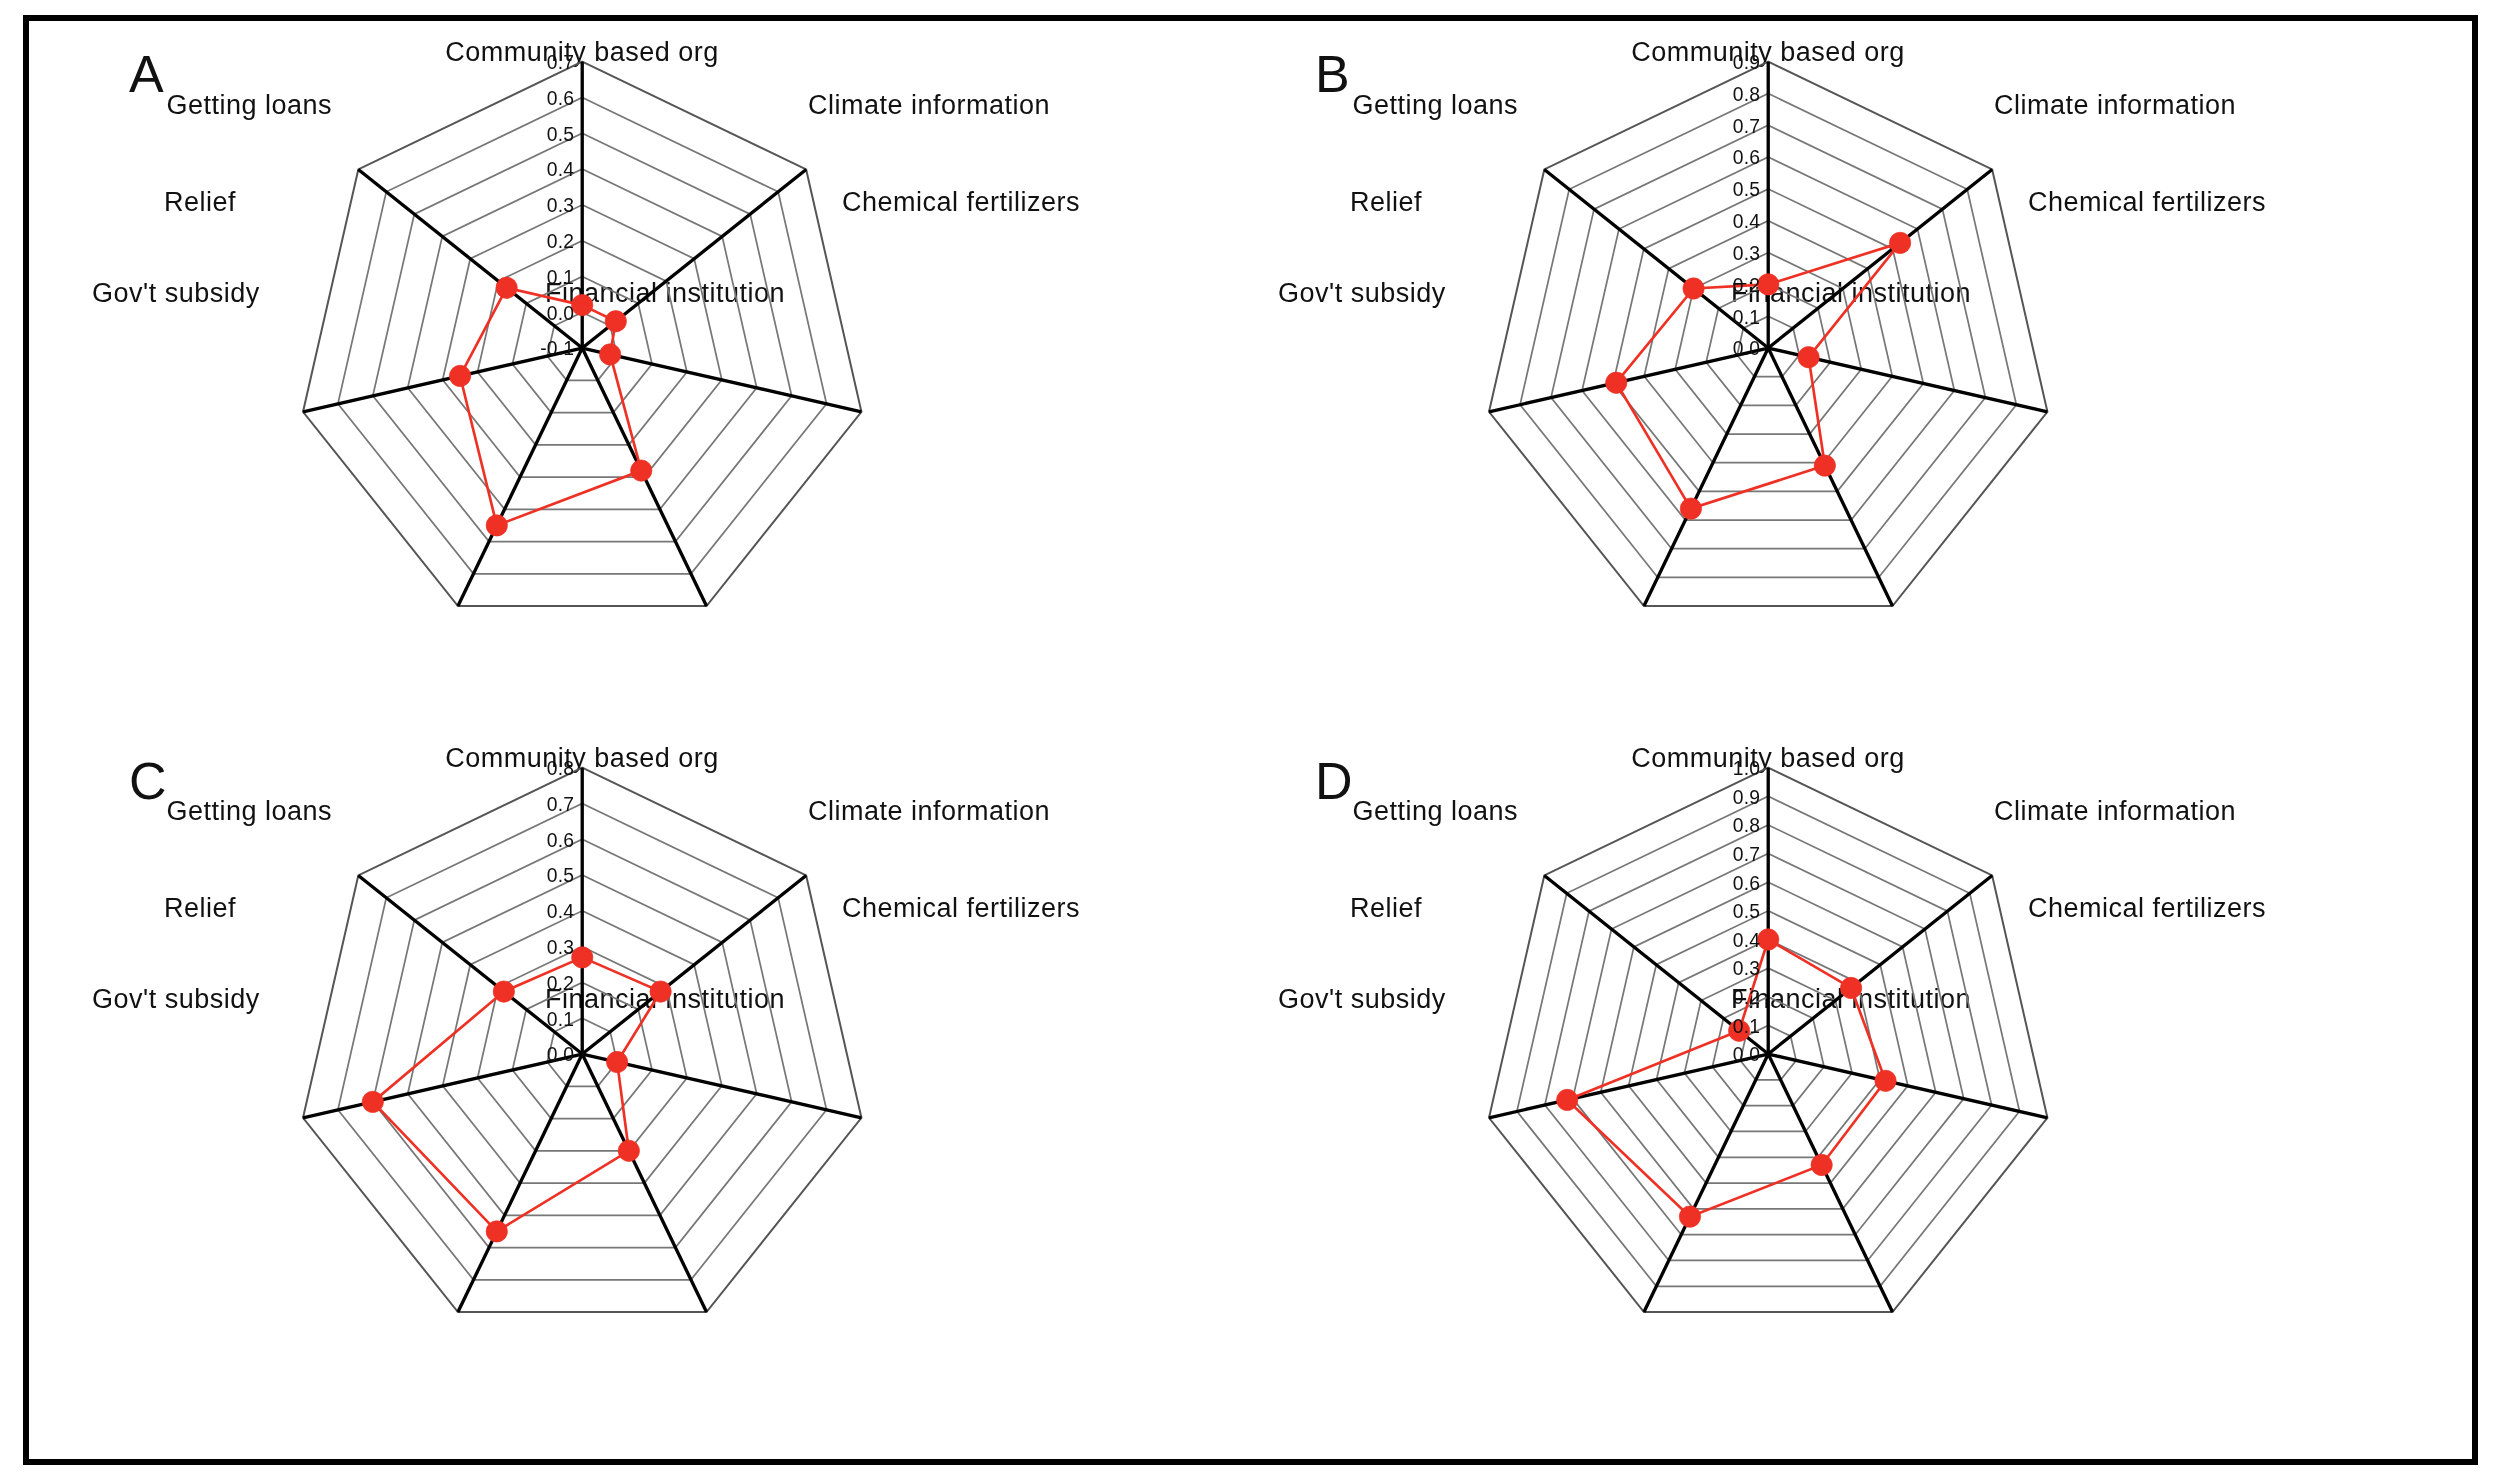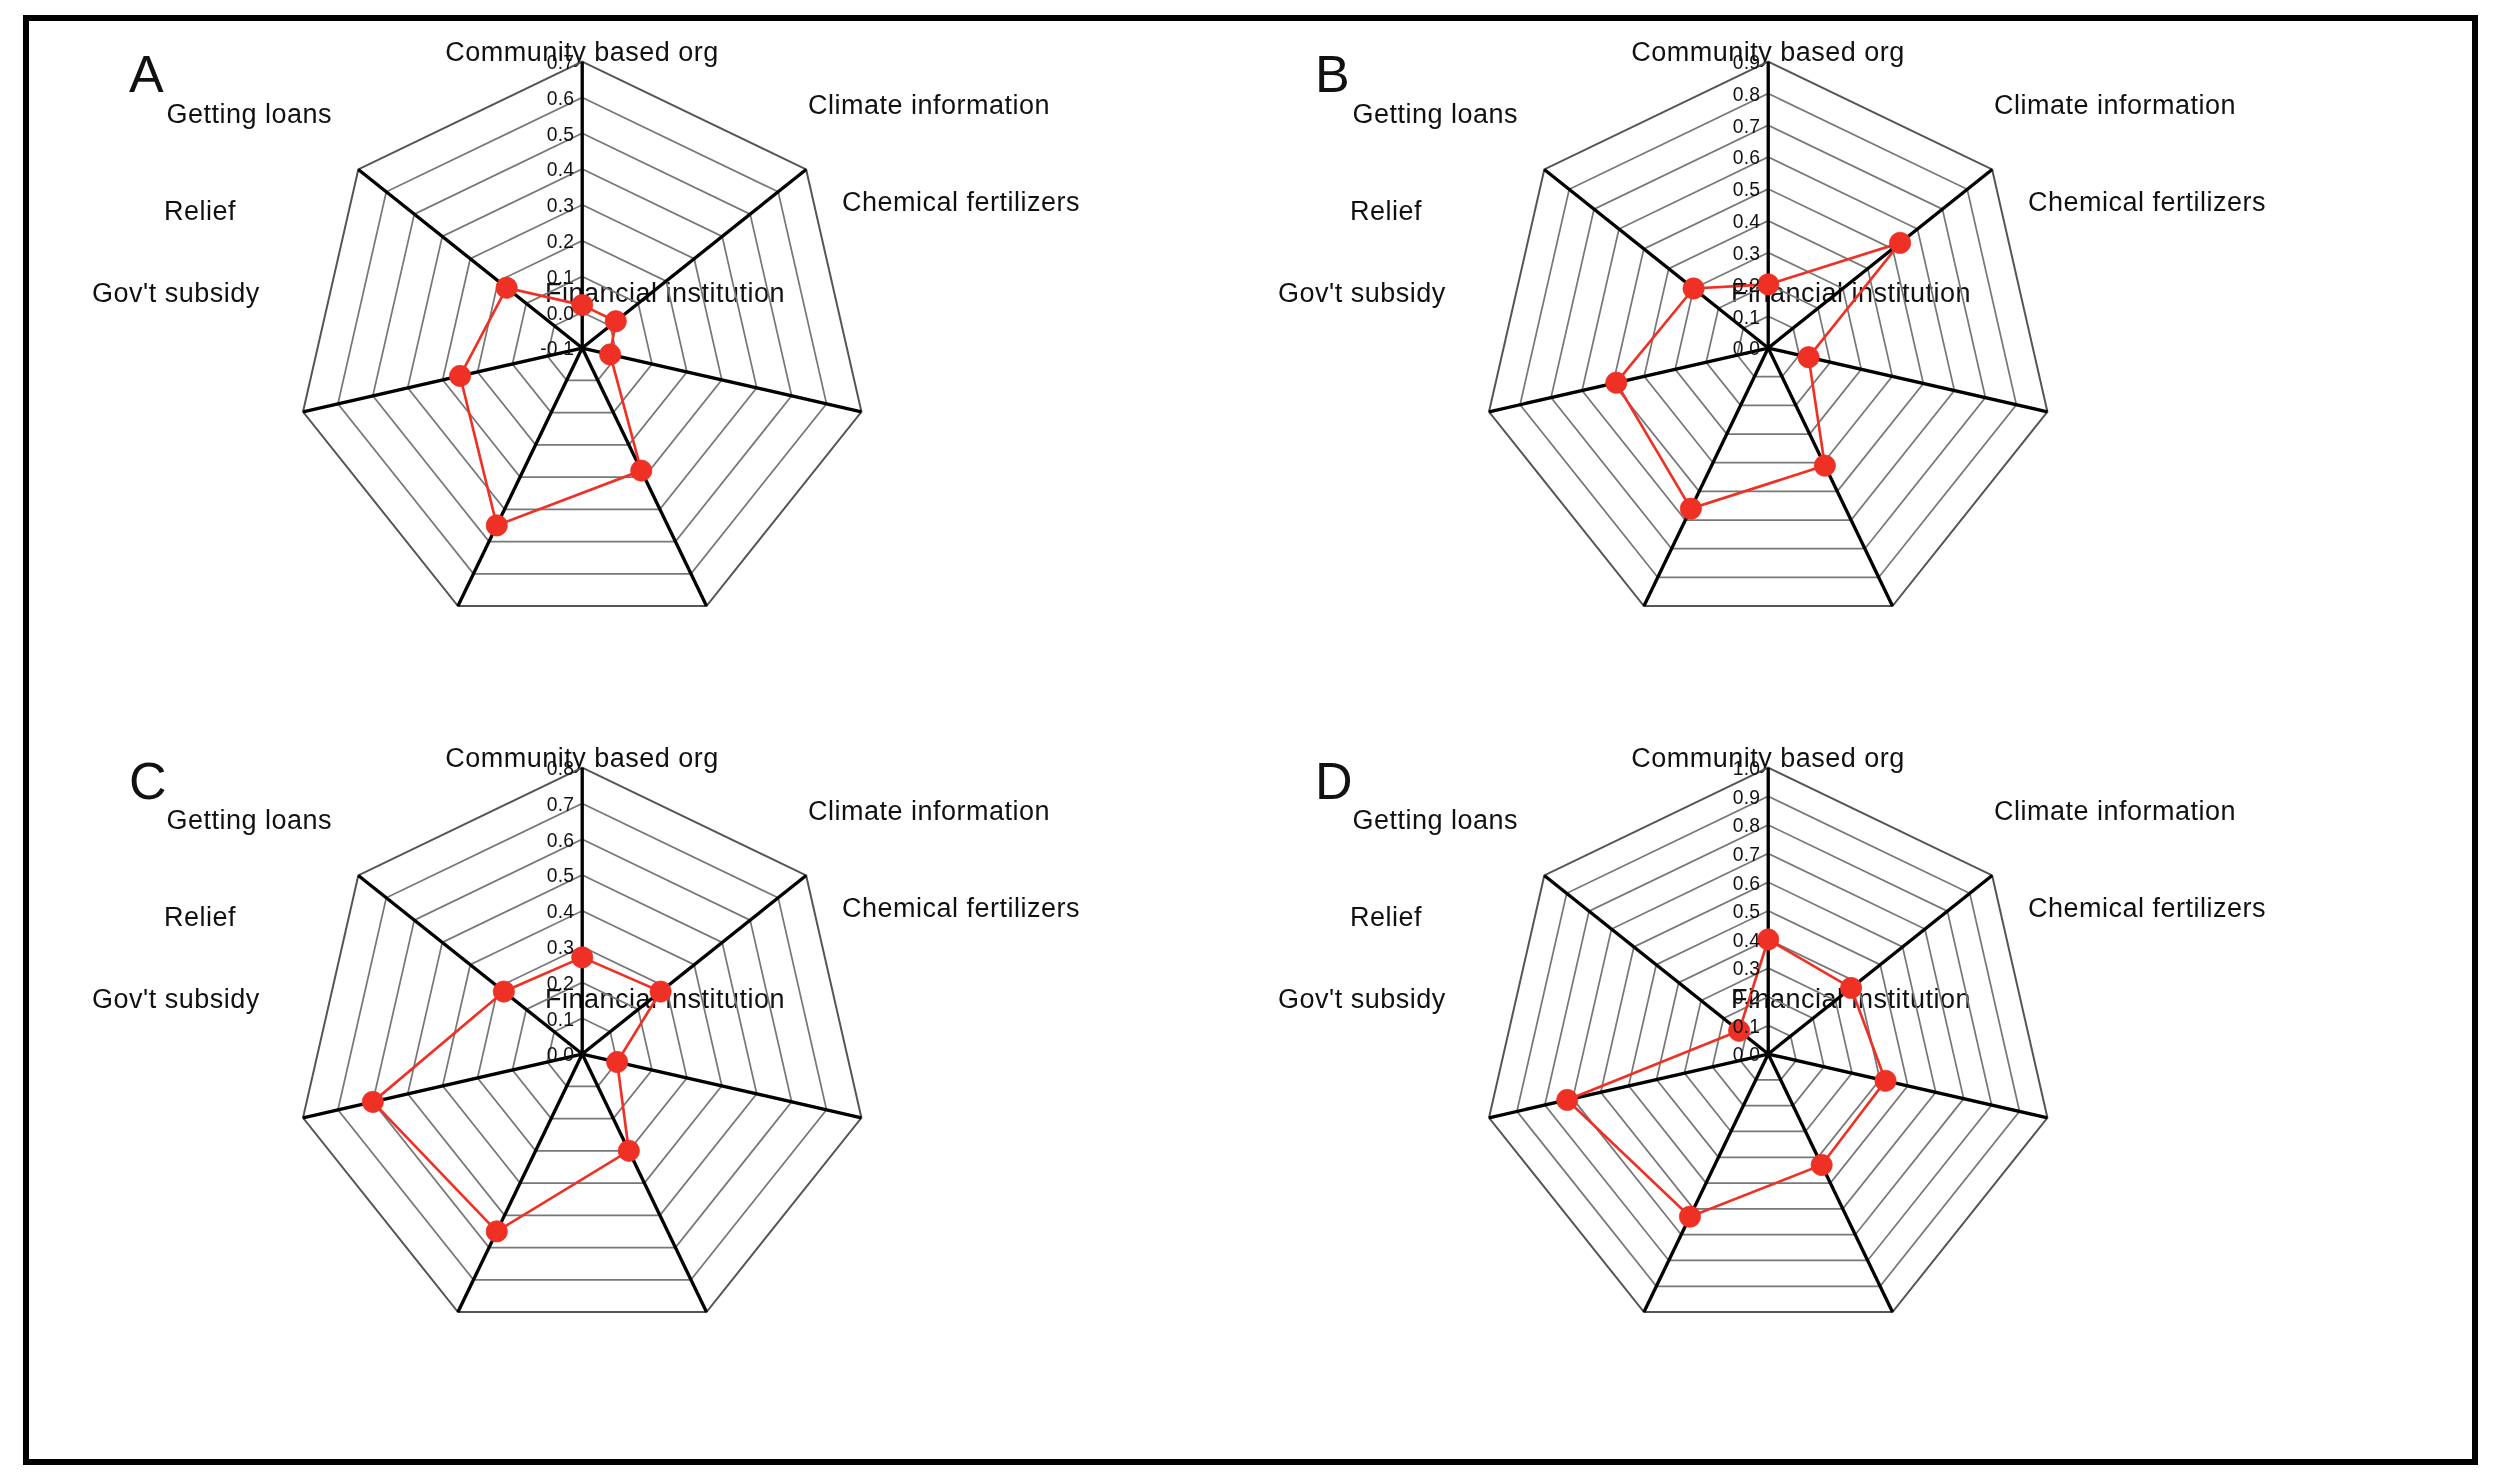--- a/index.html
+++ b/index.html
@@ -28,21 +28,21 @@
   .axis-label{
     position:absolute;
     font-size:27px;
     color:#111111;
     white-space:nowrap;
     line-height:1;
     letter-spacing:0.5px;
   }
   .al-top{transform:translate(-50%,0);}
   .al-right{transform:translate(0,-50%);}
-  .al-left{transform:translate(-100%,-50%);margin-top:9px;}
+  .al-left{transform:translate(-100%,-50%);}
   .radar-svg{position:absolute;left:0;top:0;overflow:visible;}
   .tick-text{
     font-family:"Liberation Sans", sans-serif;
     font-size:29px;
     fill:#111111;
     text-anchor:end;
     letter-spacing:0.3px;
   }
 </style>
 </head>

